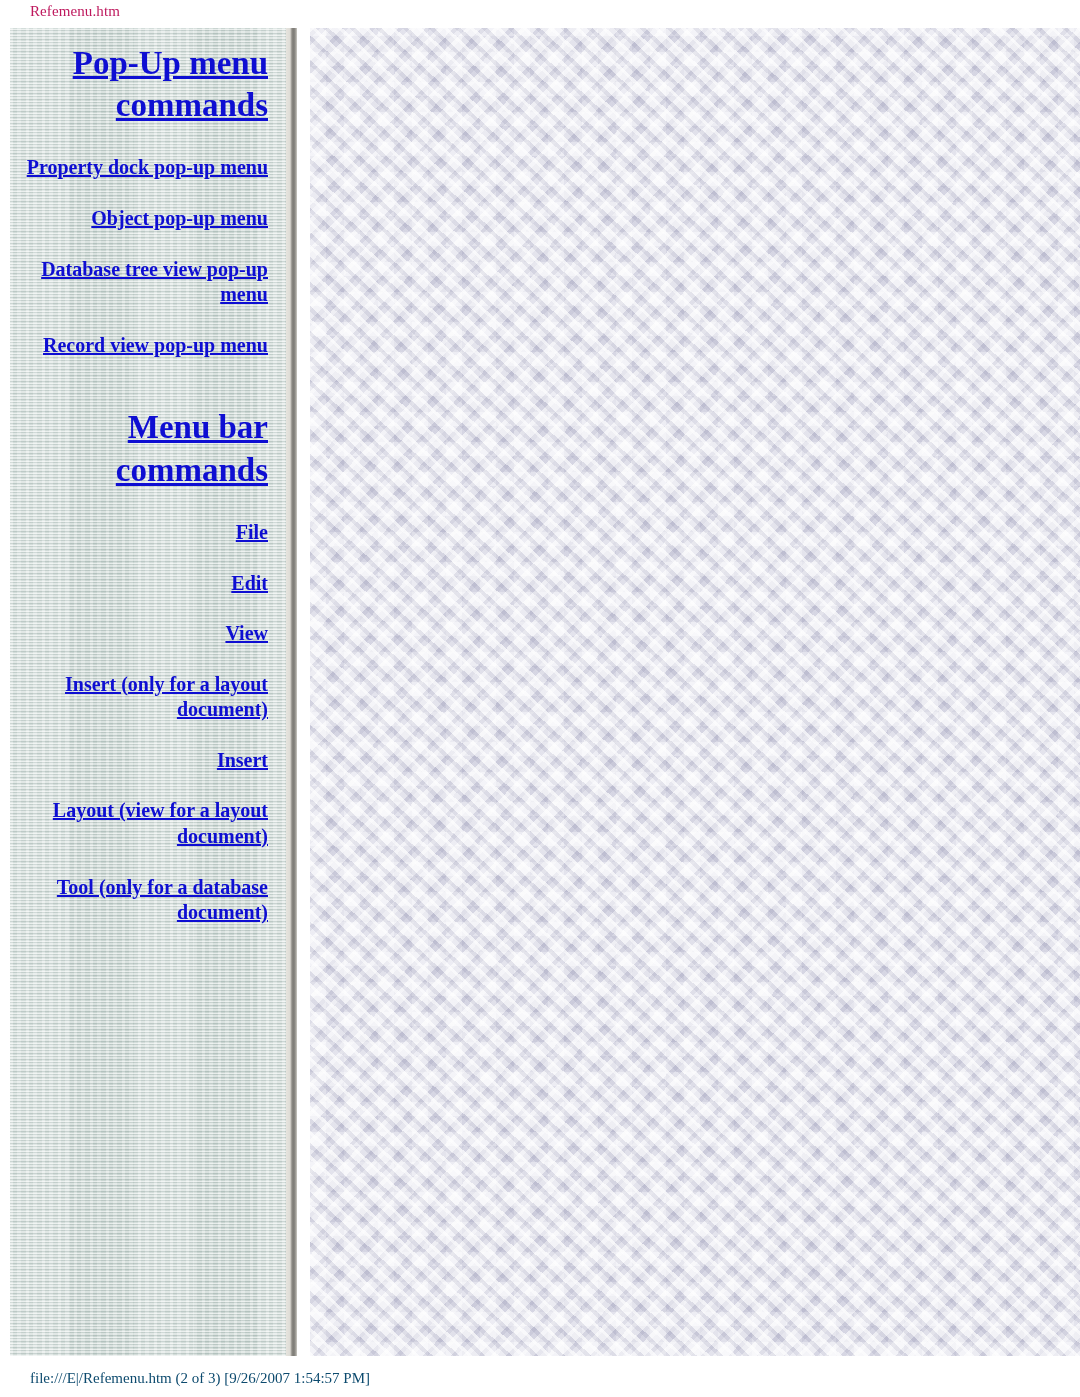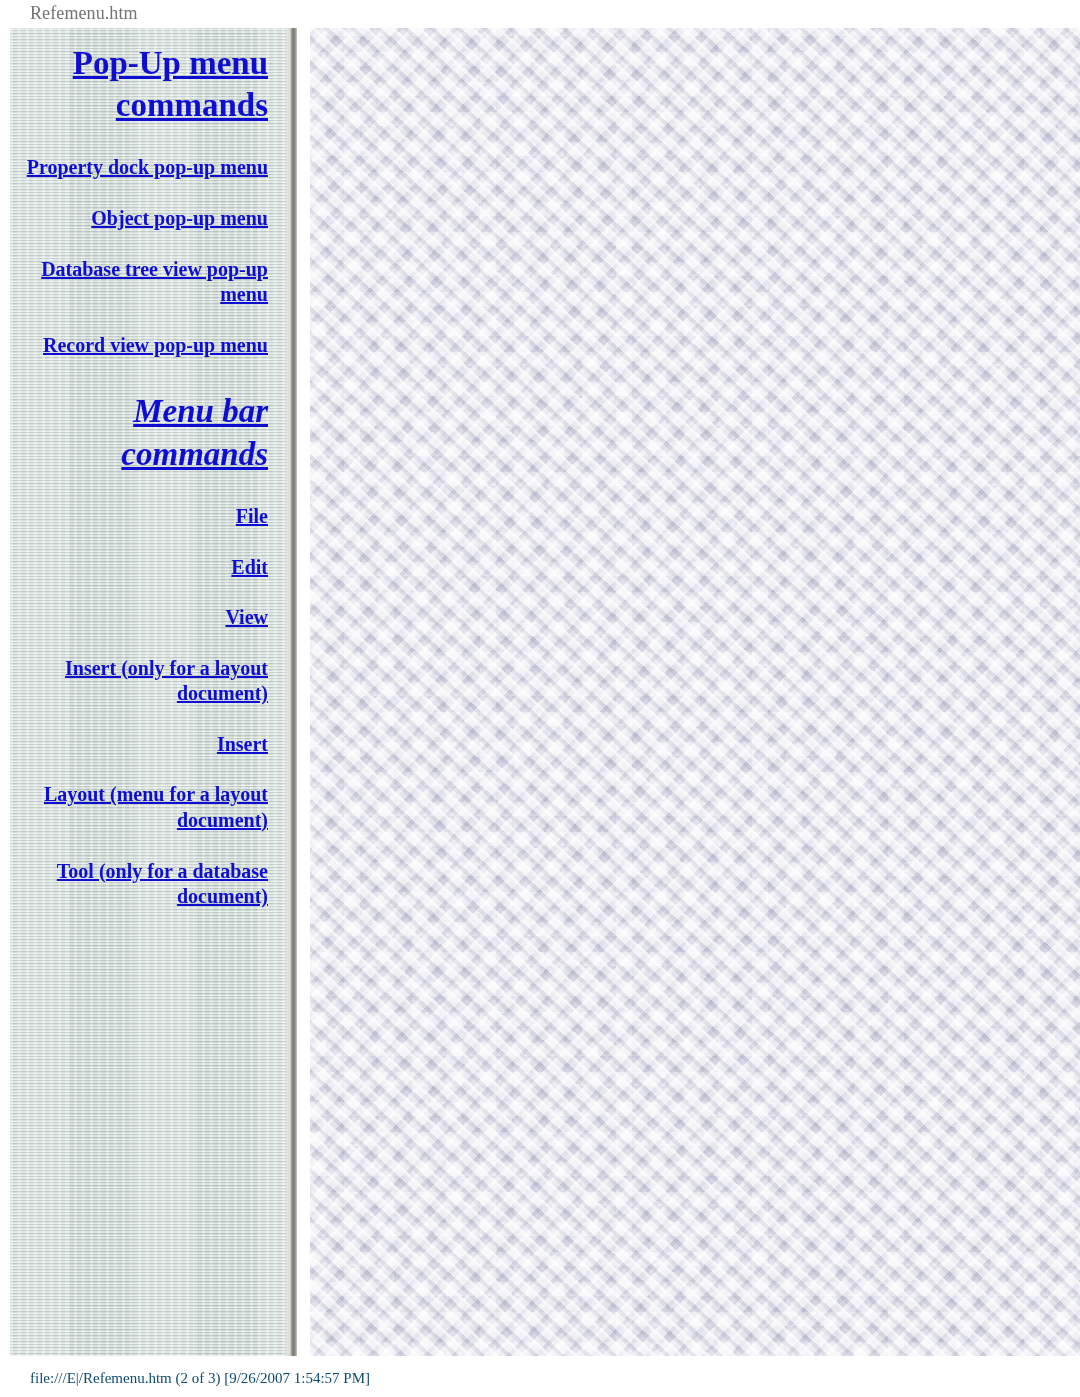--- a/index.html
+++ b/index.html
@@ -15,22 +15,22 @@
     font-family: "Liberation Serif", "DejaVu Serif", serif;
     overflow: hidden;
   }
 
   
   .print-header {
     position: absolute;
     left: 30px;
     top: 3px;
     font-family: "Liberation Serif", "DejaVu Serif", serif;
-    font-size: 18px;
-    color: #737373;
+    font-size: 15px;
+    color: #be185d;
     letter-spacing: 0.1px;
     white-space: nowrap;
   }
 
   
   .frameset {
     position: absolute;
     left: 0;
     top: 28px;
     width: 1080px;
@@ -169,21 +169,21 @@
     text-decoration: underline;
     font-weight: bold;
     font-family: "Liberation Serif", "DejaVu Serif", serif;
     display: inline;
     line-height: 1.28;
   }
   .nav-entry.level-h1 { margin-bottom: 29px; }
   .nav-entry.level-h1 a.nav-link { font-size: 33px; }
   .nav-entry.level-h2 a.nav-link { font-size: 20px; }
 
-  .nav-entry.spacer-top { margin-top: 32px; font-style: italic; }
+  .nav-entry.spacer-top { margin-top: 48px; }
 
   
   .print-footer {
     position: absolute;
     left: 30px;
     top: 1370px;
     font-family: "Liberation Serif", "DejaVu Serif", serif;
     font-size: 15px;
     color: #0c4a6e;
     white-space: nowrap;
@@ -238,21 +238,21 @@
 
       <li class="nav-entry level-h2">
         <a href="#" class="nav-link">Insert (only for a layout document)</a>
       </li>
 
       <li class="nav-entry level-h2">
         <a href="#" class="nav-link">Insert</a>
       </li>
 
       <li class="nav-entry level-h2">
-        <a href="#" class="nav-link">Layout (menu for a layout document)</a>
+        <a href="#" class="nav-link">Layout (view for a layout document)</a>
       </li>
 
       <li class="nav-entry level-h2">
         <a href="#" class="nav-link">Tool (only for a database document)</a>
       </li>
 
     </ul>
   </div>
 
   <div class="frame-divider"></div>

